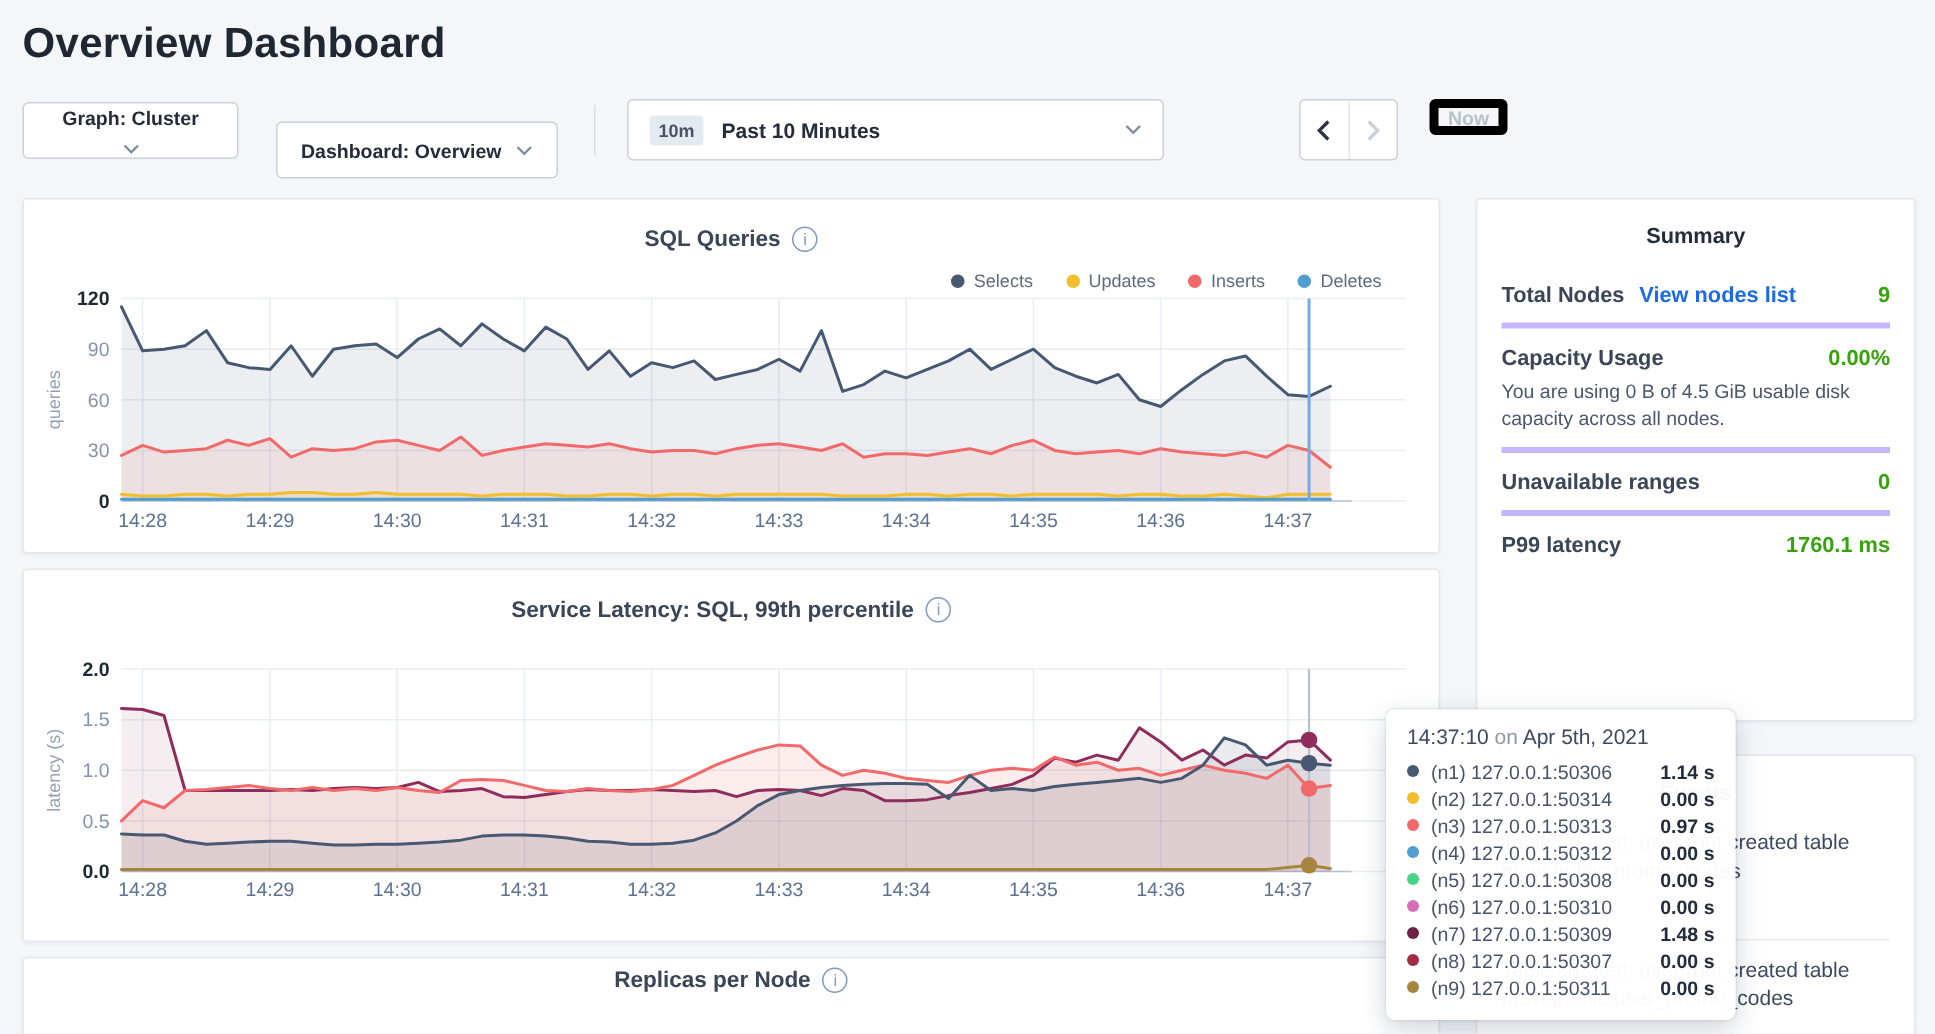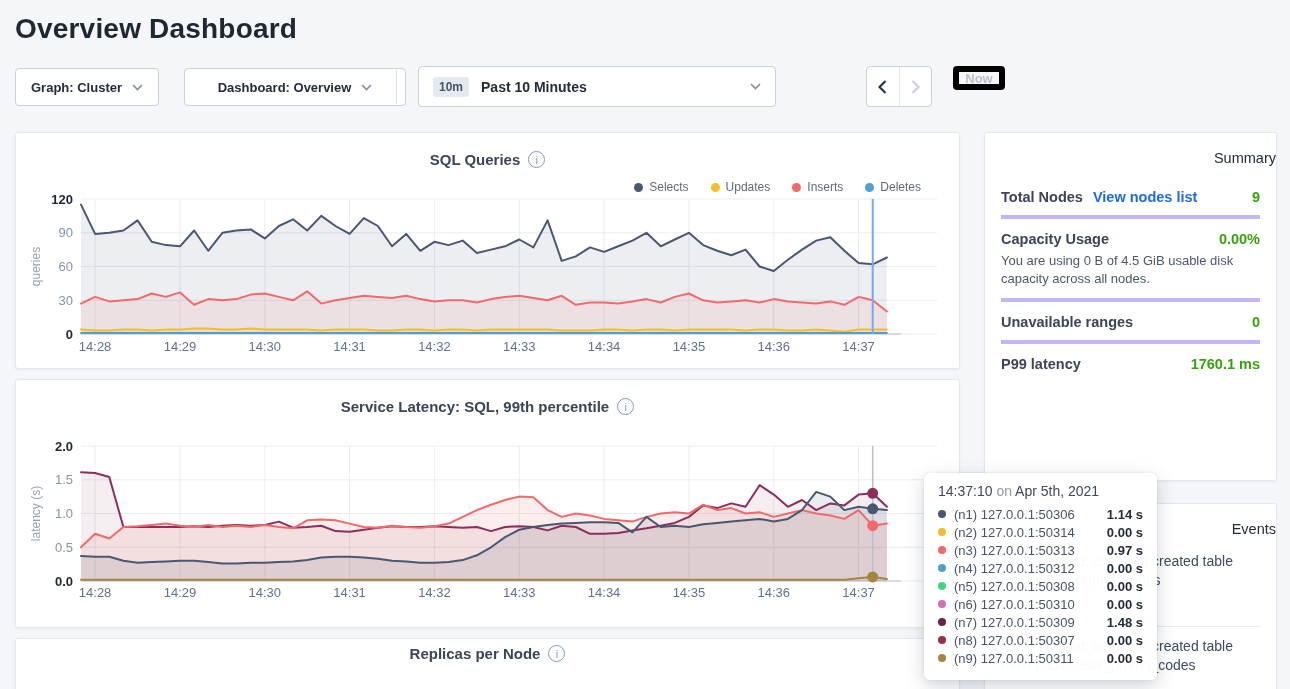--- a/index.html
+++ b/index.html
@@ -6,22 +6,22 @@
   html,body { background:#e9ecf1; }
   #app {
     position:relative; width:1290px; height:689px; overflow:hidden;
     background:#f4f6f9; font-family:"Liberation Sans", sans-serif; color:#242c3b;
   }
   .page-title { position:absolute; left:15px; top:13px; font-size:28px; font-weight:700; color:#1f2733; letter-spacing:.2px; }
 
   
   .dd { position:absolute; top:68px; height:38px; background:#fff; border:1px solid #c9d1da; border-radius:4px;
         display:flex; align-items:center; justify-content:center; gap:10px; font-size:13px; font-weight:700; color:#242c3b; cursor:pointer; }
-  #dd-graph { left:15px; width:144px; }
-  #dd-dashboard { left:184px; width:222px; }
+  #dd-graph { left:15px; width:144px;flex-direction:column; }
+  #dd-dashboard { left:184px; width:188px;margin-top:13px; }
   .vdivider { position:absolute; left:396px; top:70px; width:1px; height:34px; background:#d9dee5; }
   .timepicker { position:absolute; left:418px; top:66px; width:358px; height:41px; background:#fff; border:1px solid #c9d1da;
         border-radius:4px; display:flex; align-items:center; padding:0 14px; gap:12px; cursor:pointer; }
   .tp-badge { background:#e5eaf1; border-radius:3px; font-size:12px; font-weight:700; color:#475468; padding:3px 6px; }
   .tp-label { font-size:14px; font-weight:700; color:#242c3b; flex:1; }
   .btn-group { position:absolute; left:866px; top:66px; width:66px; height:41px; background:#fff; border:1px solid #c9d1da; border-radius:4px; display:flex; }
   .btn-half { flex:1; display:flex; align-items:center; justify-content:center; cursor:pointer; }
   .btn-half.prev { border-right:1px solid #e1e5eb; }
   .btn-now { position:absolute; left:953px; top:66px; width:52px; height:24px; border:6px solid #000000; border-radius:4px;
         background:transparent; display:flex; align-items:center; justify-content:center;
@@ -38,21 +38,21 @@
   .chart-title-row { position:absolute; left:0; right:0; display:flex; align-items:center; justify-content:center; gap:8px; }
   .chart-title { font-size:15px; font-weight:700; color:#3a4557; }
   .info-icon { width:17px; height:17px; border:1.4px solid #7e99bd; border-radius:50%; color:#7e99bd;
         font-size:11px; font-weight:400; display:flex; align-items:center; justify-content:center; cursor:pointer; }
   .legend { position:absolute; top:47px; right:38px; display:flex; gap:22px; }
   .legend-item { display:flex; align-items:center; gap:6px; font-size:12px; color:#5d6a7e; cursor:pointer; }
   .legend-item .dot { width:9px; height:9px; border-radius:50%; }
   svg.chart-svg { position:absolute; left:0; top:0; }
 
   
-  .panel-title { padding-top:17px; text-align:right; font-size:14.5px; font-weight:400; color:#242c3b; }
+  .panel-title { padding-top:17px; text-align:center; font-size:14.5px; font-weight:700; color:#242c3b; }
   .panel-body { position:absolute; top:44px; left:16px; right:16px; }
   .sum-row { padding:12px 0 10px; border-top:4px solid #c4b5fd; }
   .sum-row:first-child { border-top:none; }
   .sum-head { display:flex; align-items:baseline; }
   .sum-label { font-size:14.5px; font-weight:700; color:#3a4557; }
   .sum-link { font-size:14.5px; font-weight:700; margin-left:10px; cursor:pointer; text-decoration:none; }
   .sum-value { margin-left:auto; font-size:14.5px; font-weight:700; }
   .sum-desc { margin-top:5px; font-size:13px; line-height:18px; color:#4a576d; }
 
   

